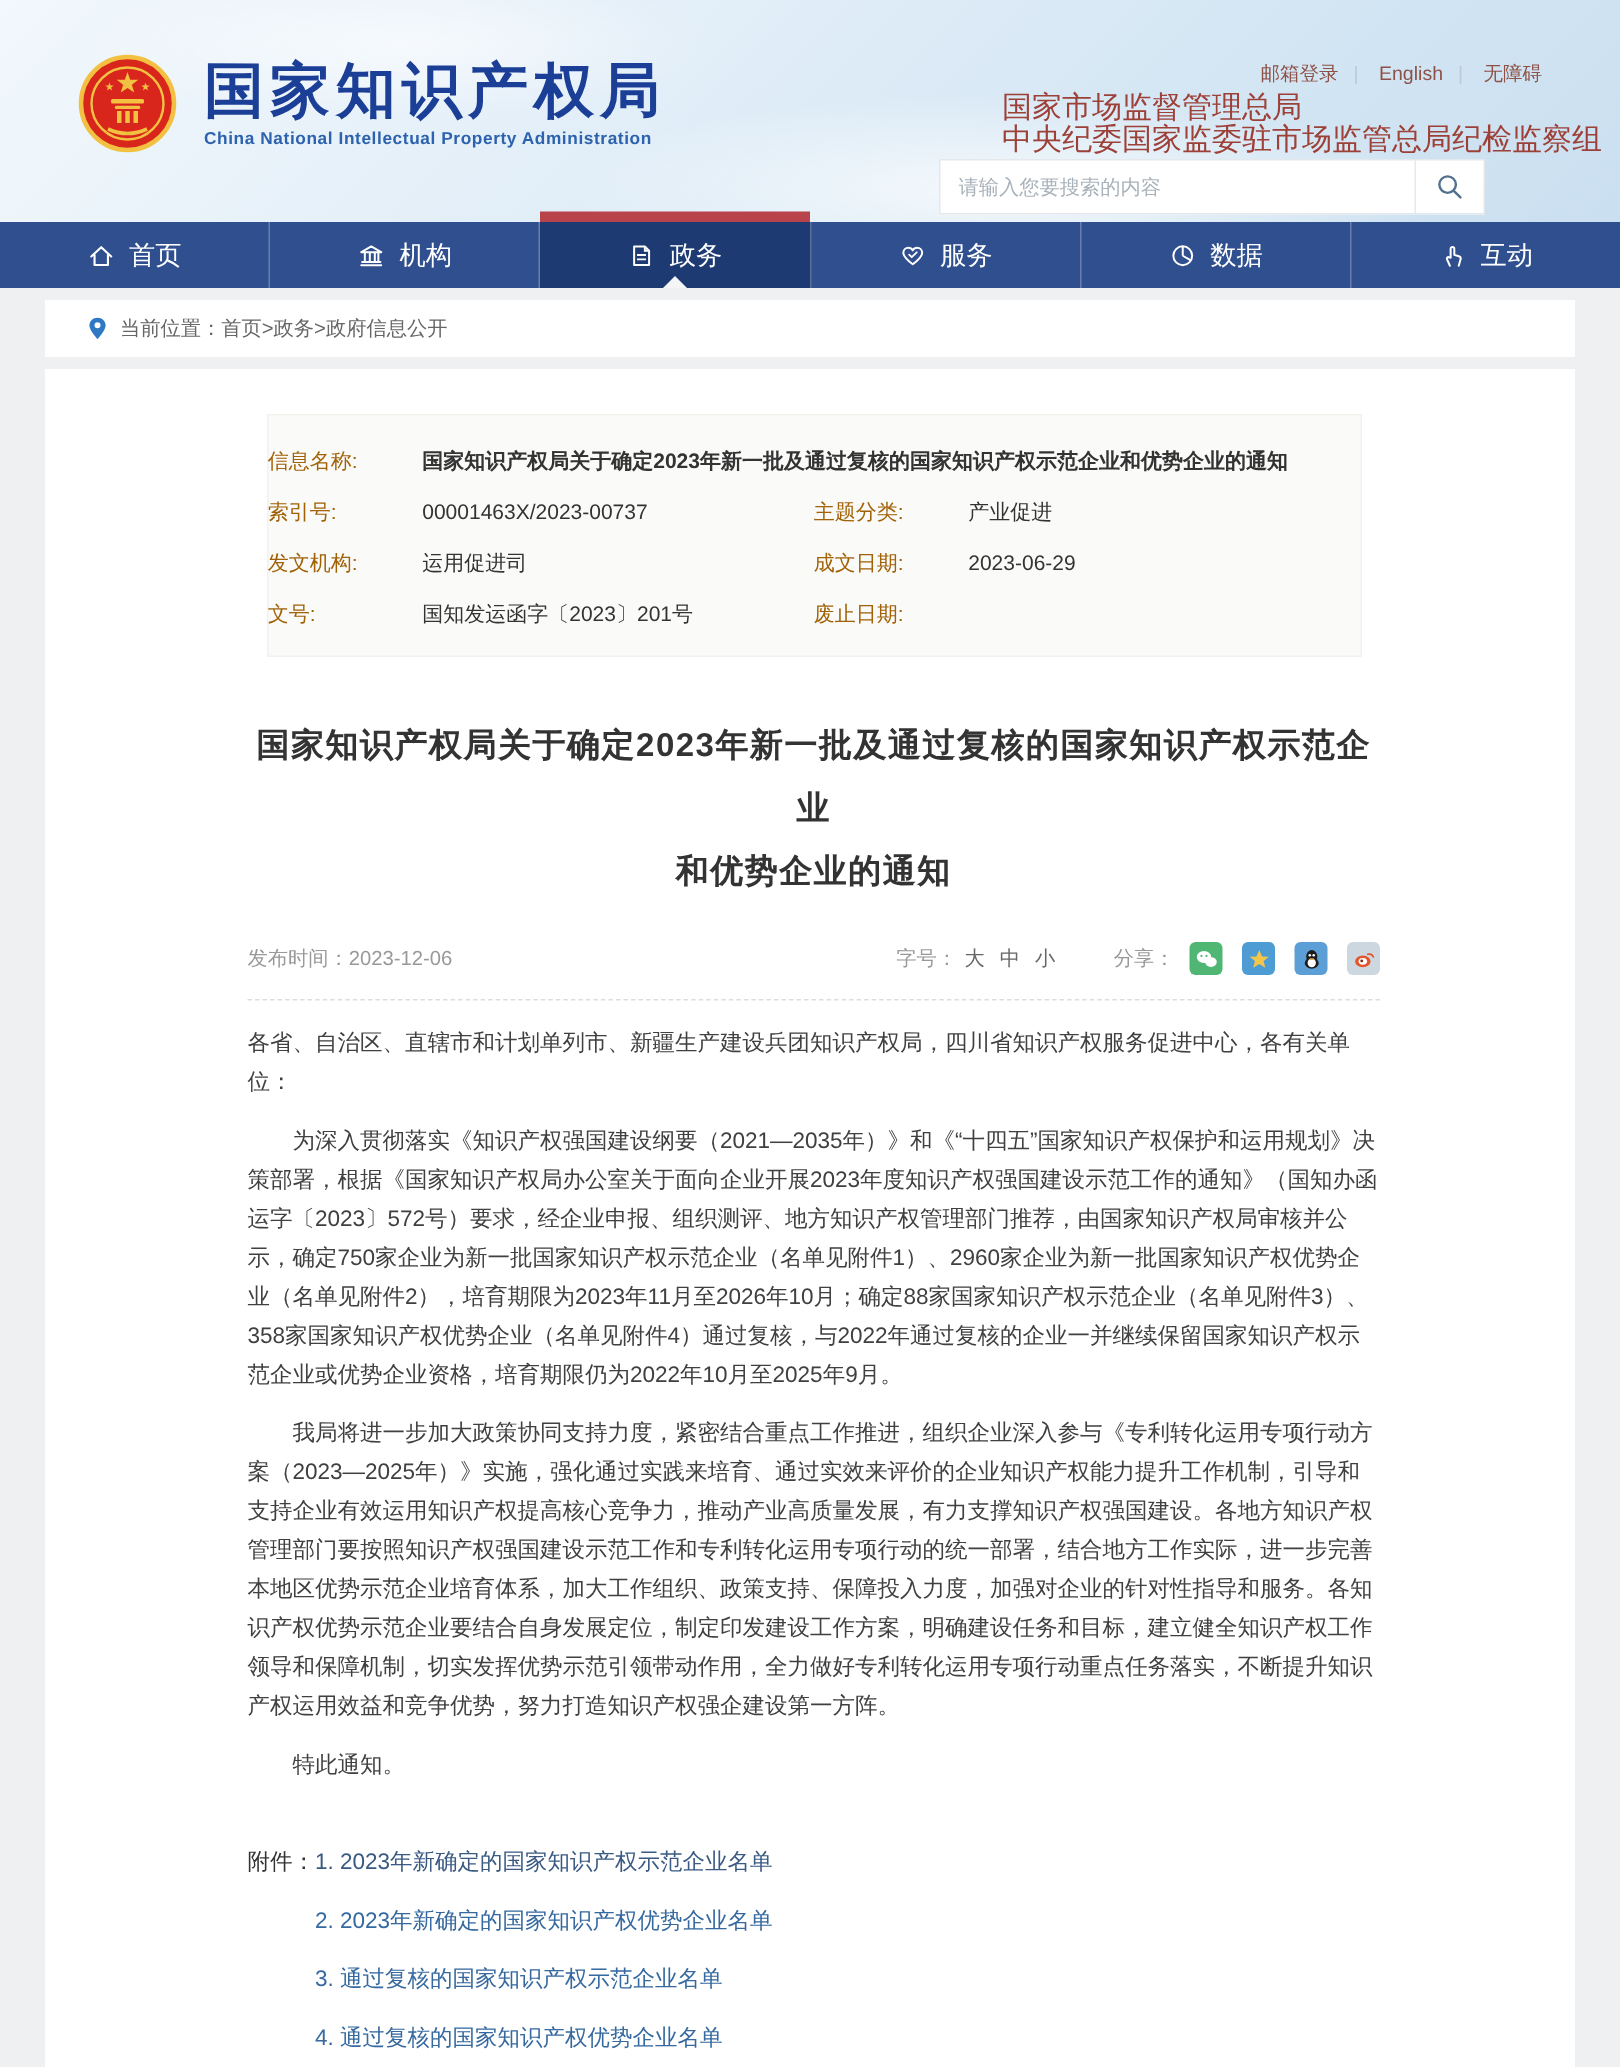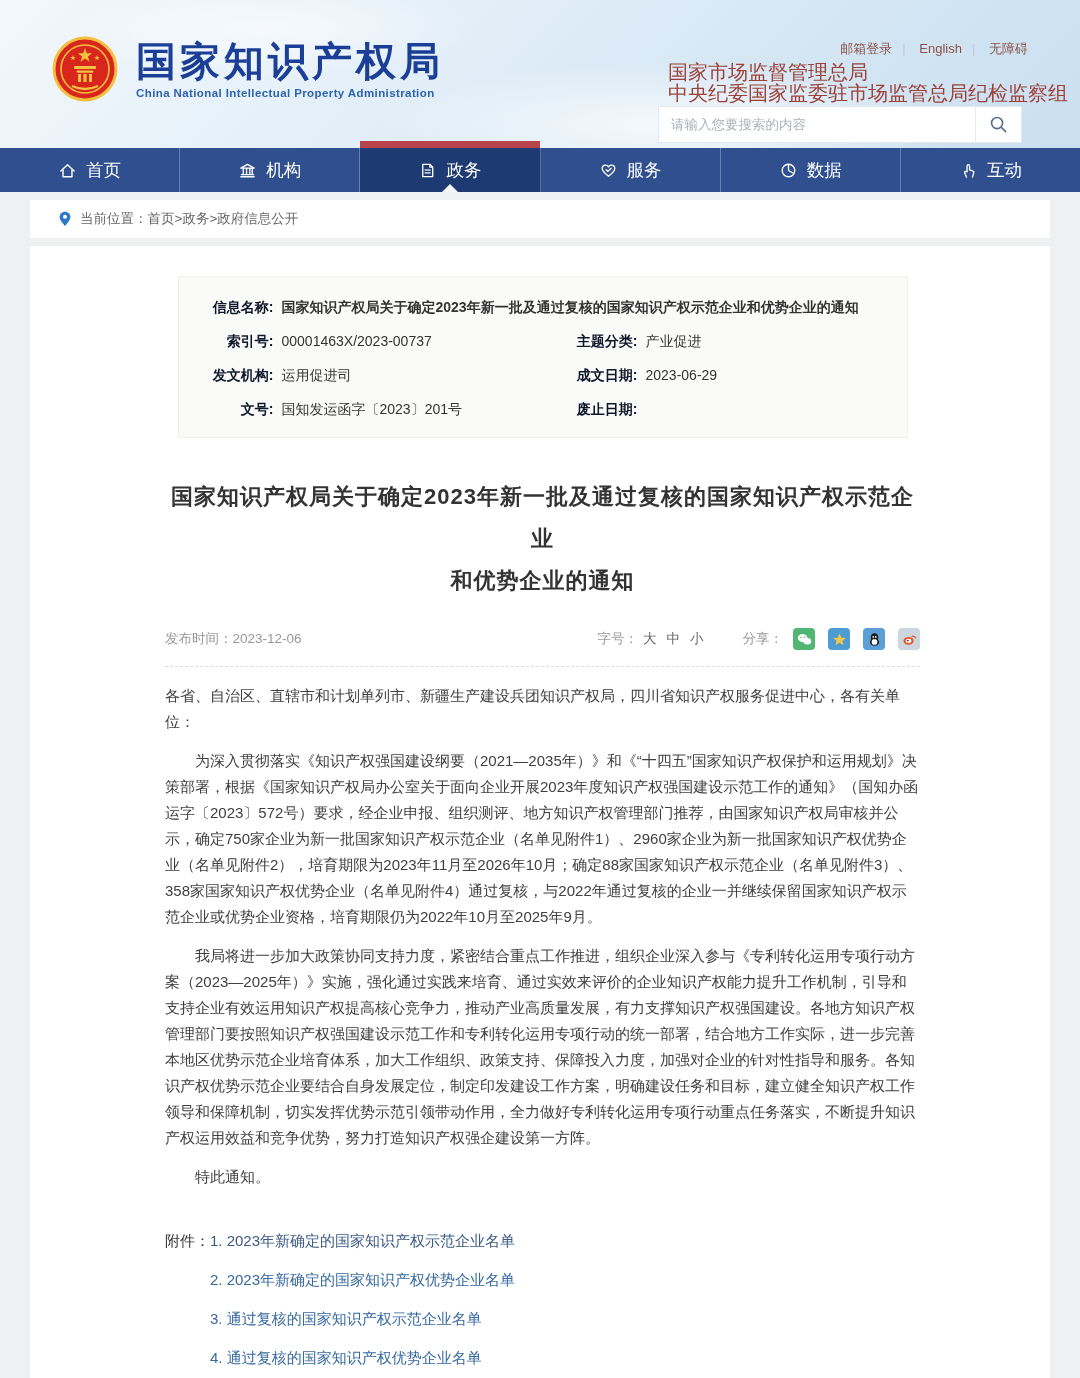--- a/index.html
+++ b/index.html
@@ -17,21 +17,21 @@
   .brand-text .cn { font-size:40px; font-weight:bold; color:#1b3f96; letter-spacing:4px; line-height:44px; }
   .brand-text .en { font-size:11.5px; color:#2c62ae; font-weight:bold; letter-spacing:.4px; margin-top:4px; }
 
   .top-links { position:absolute; right:42px; top:40px; z-index:2; font-size:13px; color:#8e5147; }
   .top-links a { color:#8e5147; text-decoration:none; margin:0 10px; cursor:pointer; }
   .top-links .sep { color:#b9cbd9; }
 
   .related { position:absolute; left:668px; top:62px; z-index:2; font-size:20px; line-height:21px; }
   .related a { display:block; color:#9d4038; text-decoration:none; cursor:pointer; }
 
-  .search-box { position:absolute; left:658px; top:106px; width:364px; height:37px; z-index:2;
+  .search-box { position:absolute; left:626px; top:106px; width:364px; height:37px; z-index:2;
     background:#fff; border:1px solid #e3e8ec; display:flex; align-items:center; }
   .search-box input { flex:1; border:none; outline:none; font-size:13.5px; color:#333;
     padding:0 12px; background:transparent; font-family:inherit; }
   .search-box input::placeholder { color:#a9b2ba; }
   .search-btn { width:46px; height:100%; display:flex; align-items:center; justify-content:center;
     border-left:1px solid #e5eaee; cursor:pointer; }
 
   
   .nav { display:flex; height:44px; background:#2f4f8f; position:relative; z-index:3; }
   .nav-item { flex:1; display:flex; align-items:center; justify-content:center; gap:9px;
@@ -51,21 +51,21 @@
   .crumb-path { color:#666; cursor:pointer; }
 
   
   .content { margin:8px 30px 0; background:#fff; min-height:1132px; padding:30px 130px 0 135px; }
 
   .info-table { width:730px; margin:0 auto; background:#fafaf9; border:1px solid #f1f1ee;
     padding:14px 0 10px; font-size:14px; }
   .info-row { display:flex; padding:8px 0; }
   .info-col { display:flex; width:50%; }
   .info-col.wide { width:100%; }
-  .info-label { width:95px; text-align:right; color:#0f172a; flex:none;font-weight:bold; }
+  .info-label { width:95px; text-align:left; color:#a16207; flex:none; }
   .info-value { color:#333; padding-left:8px; }
   .info-value.strong { font-weight:bold; }
 
   .art-title { text-align:center; margin-top:38px; font-size:22px; font-weight:600;
     color:#333; line-height:42px; letter-spacing:1px; }
 
   .meta { display:flex; align-items:center; margin-top:26px; font-size:13.5px; color:#999; }
   .meta .left { flex:1; }
   .meta .fs-label,.meta .share-label { color:#999; }
   .fs-opt { color:#666; margin:0 5px; cursor:pointer; }

